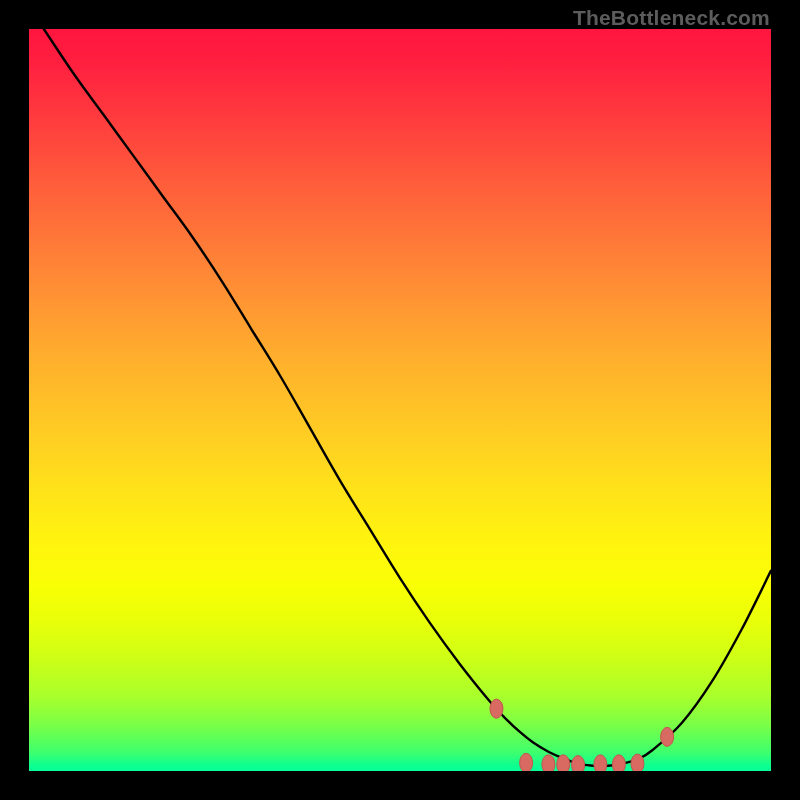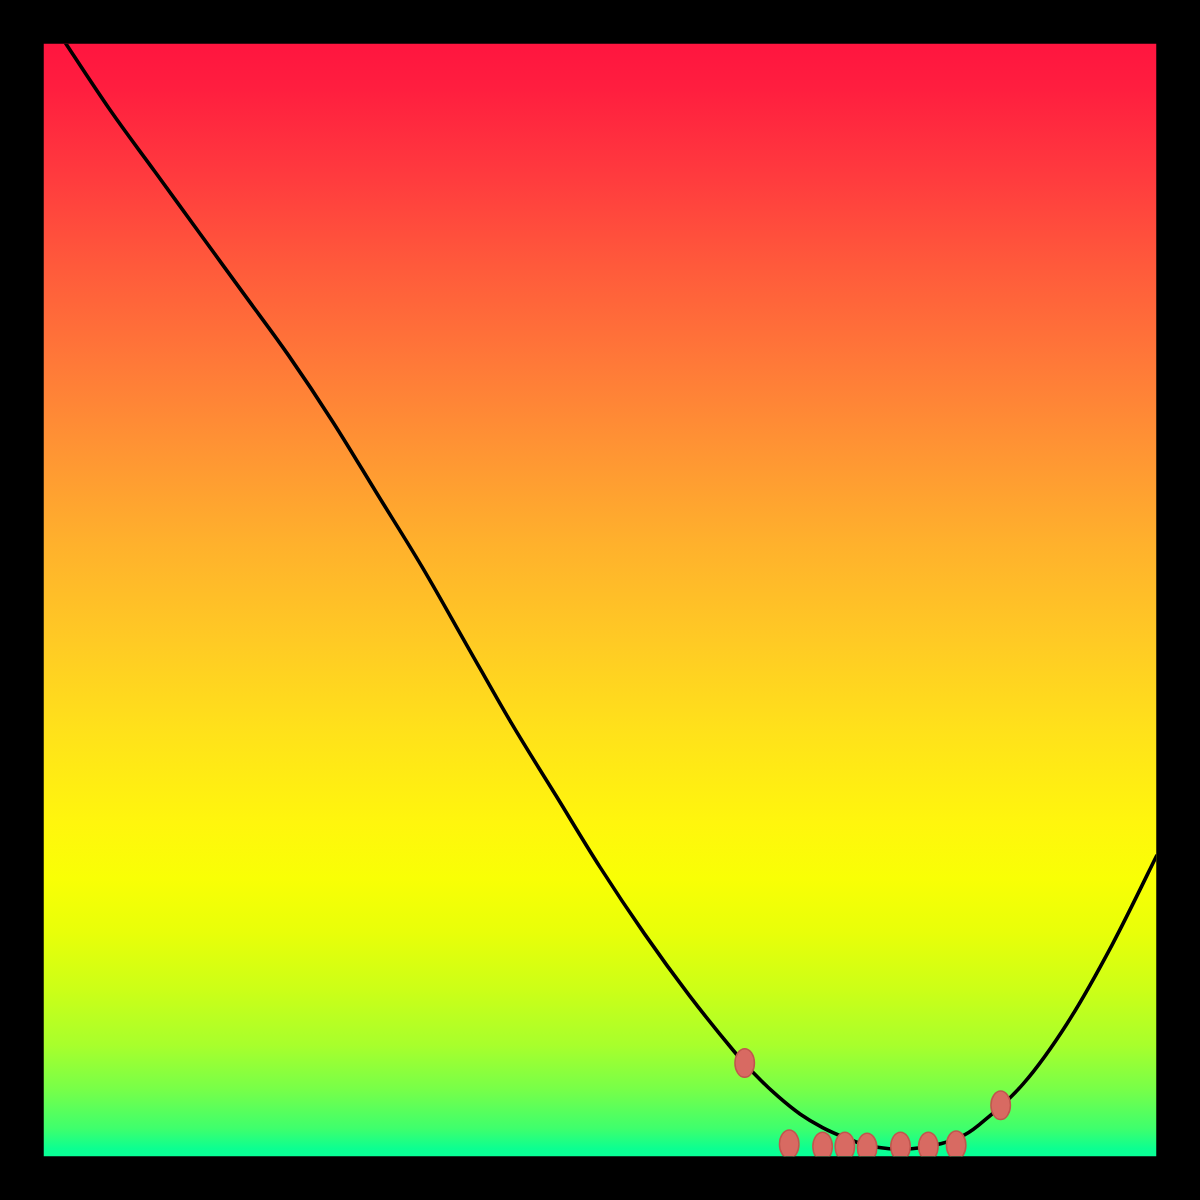--- a/index.html
+++ b/index.html
@@ -70,20 +70,21 @@
     top: 0;
     width: 742px;
     height: 742px;
     z-index: 3;
   }
 </style>
 </head>
 <body>
 
 <div class="frame">
+  <div class="watermark">TheBottleneck.com</div>
   <div class="plot-area">
     <div class="gradient"></div>
     <svg class="curve" viewBox="0 0 742 742" preserveAspectRatio="none">
       <path id="curve-path" fill="none" stroke="#000000" stroke-width="2.4" stroke-linecap="round" stroke-linejoin="round" d="M 14.84 0.00 C 20.18 8.01, 33.84 29.16, 44.52 44.52 C 55.20 59.88, 63.52 70.64, 74.20 85.33 C 84.88 100.02, 93.20 111.45, 103.88 126.14 C 114.56 140.83, 122.88 152.26, 133.56 166.95 C 144.24 181.64, 152.56 192.40, 163.24 207.76 C 173.92 223.12, 182.24 235.58, 192.92 252.28 C 203.60 268.97, 211.92 283.15, 222.60 300.51 C 233.28 317.87, 241.60 330.71, 252.28 348.74 C 262.96 366.77, 271.28 381.98, 281.96 400.68 C 292.64 419.38, 300.96 434.59, 311.64 452.62 C 322.32 470.65, 330.64 483.49, 341.32 500.85 C 352.00 518.21, 360.32 532.38, 371.00 549.08 C 381.68 565.77, 390.00 578.24, 400.68 593.60 C 411.36 608.96, 419.68 620.39, 430.36 634.41 C 441.04 648.43, 452.03 661.89, 460.04 671.51 C 468.05 681.13, 469.54 682.36, 474.88 687.83 C 480.22 693.31, 484.38 697.26, 489.72 701.93 C 495.06 706.61, 499.22 710.06, 504.56 713.80 C 509.90 717.54, 514.06 719.90, 519.40 722.71 C 524.74 725.51, 528.90 727.25, 534.24 729.39 C 539.58 731.52, 543.74 733.24, 549.08 734.58 C 554.42 735.92, 558.58 736.41, 563.92 736.81 C 569.26 737.21, 573.42 737.21, 578.76 736.81 C 584.10 736.41, 588.26 735.78, 593.60 734.58 C 598.94 733.38, 603.10 732.53, 608.44 730.13 C 613.78 727.72, 615.27 727.77, 623.28 721.22 C 631.29 714.68, 642.28 706.06, 652.96 693.77 C 663.64 681.48, 671.96 669.66, 682.64 652.96 C 693.32 636.26, 701.64 621.05, 712.32 601.02 C 723.00 580.99, 736.66 552.34, 742.00 541.66"></path>
       <g id="markers">
           <ellipse cx="467.46" cy="679.67" rx="6.5" ry="9.5" fill="#d86a62" stroke="#c0564e" stroke-width="1"></ellipse>
           <ellipse cx="497.14" cy="733.84" rx="6.5" ry="9.5" fill="#d86a62" stroke="#c0564e" stroke-width="1"></ellipse>
           <ellipse cx="519.40" cy="735.32" rx="6.5" ry="9.5" fill="#d86a62" stroke="#c0564e" stroke-width="1"></ellipse>
           <ellipse cx="534.24" cy="735.32" rx="6.5" ry="9.5" fill="#d86a62" stroke="#c0564e" stroke-width="1"></ellipse>
           <ellipse cx="549.08" cy="736.06" rx="6.5" ry="9.5" fill="#d86a62" stroke="#c0564e" stroke-width="1"></ellipse>

